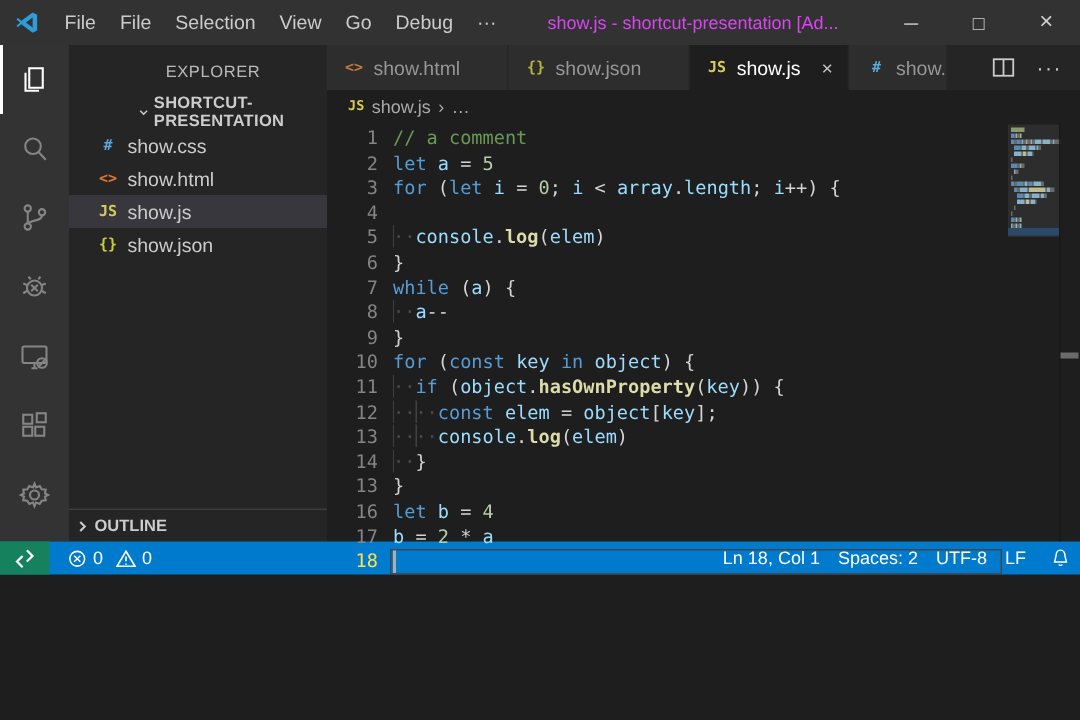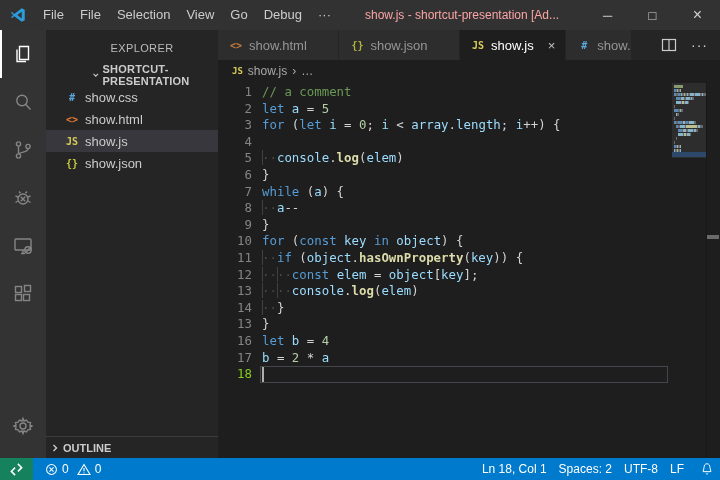--- a/index.html
+++ b/index.html
@@ -1,24 +1,24 @@
 <!DOCTYPE html>
 <html><head>
 <meta charset="utf-8">
 <style>
   * { margin:0; padding:0; box-sizing:border-box; }
   html,body { width:720px; height:480px; overflow:hidden; background:#1e1e1e;
     font-family:"Liberation Sans", sans-serif; -webkit-font-smoothing:antialiased; }
-  #app { width:720px; height:480px; display:flex; flex-direction:column; }
+  #app { width:720px; height:383px; display:flex; flex-direction:column; }
 
   
   .titlebar { height:30px; background:#323233; display:flex; align-items:center; color:#cccccc; font-size:13px; flex:0 0 auto; }
   .vslogo { width:18px; height:18px; margin:0 8px 0 9px; flex:0 0 auto; }
   .menu-item { padding:0 8px; line-height:30px; cursor:default; }
-  .win-title { flex:1; text-align:center; font-size:12px; color:#fca5a5; white-space:nowrap; overflow:hidden; }
+  .win-title { flex:1; text-align:center; font-size:12px; color:#d946ef; white-space:nowrap; overflow:hidden; }
   .win-controls { display:flex; flex:0 0 auto; }
   .win-btn { width:45px; height:30px; display:flex; align-items:center; justify-content:center; color:#d0d0d0; font-size:13px; }
   .win-btn.close { font-size:16px; }
 
   
   .main { flex:1; display:flex; min-height:0; }
 
   
   .activitybar { width:46px; background:#333333; display:flex; flex-direction:column; align-items:center; flex:0 0 auto; }
   .ab-item { width:46px; height:48px; display:flex; align-items:center; justify-content:center; position:relative; }
@@ -55,21 +55,21 @@
   .more-dots { color:#cccccc; font-size:14px; letter-spacing:1px; line-height:10px; }
 
   .breadcrumb { height:22px; display:flex; align-items:center; font-size:12px; color:#a9a9a9; padding-left:14px; gap:5px; flex:0 0 auto; }
   .bc-ficon { font-size:9px; font-weight:bold; font-family:"DejaVu Sans Mono", monospace; }
 
   
   .edcontent { flex:1; position:relative; min-height:0; font-family:"DejaVu Sans Mono", monospace; font-size:12.4px; }
   .code-scroll { position:absolute; inset:0; padding-top:2px; }
   .cl { display:flex; height:16.6px; line-height:16.6px; position:relative; white-space:pre; }
   .ln { width:34px; text-align:right; color:#858585; flex:0 0 auto; }
-  .cl.current .ln { color:#84cc16; }
+  .cl.current .ln { color:#fde047; }
   .codetext { margin-left:10px; }
   .tk-c { color:#6a9955; }
   .tk-k { color:#569cd6; }
   .tk-v { color:#9cdcfe; }
   .tk-p { color:#d4d4d4; }
   .tk-n { color:#b5cea8; }
   .tk-f { color:#dcdcaa; font-weight:bold; }
   .tk-w { color:#4b4b4b; background:linear-gradient(90deg,#404040 1px, transparent 1px); }
   .cur-box { position:absolute; left:42px; width:408px; top:0; bottom:0; border:1px solid #43464a; }
   .caret { position:absolute; left:44px; top:1px; bottom:1px; width:2px; background:#aeafad; }

